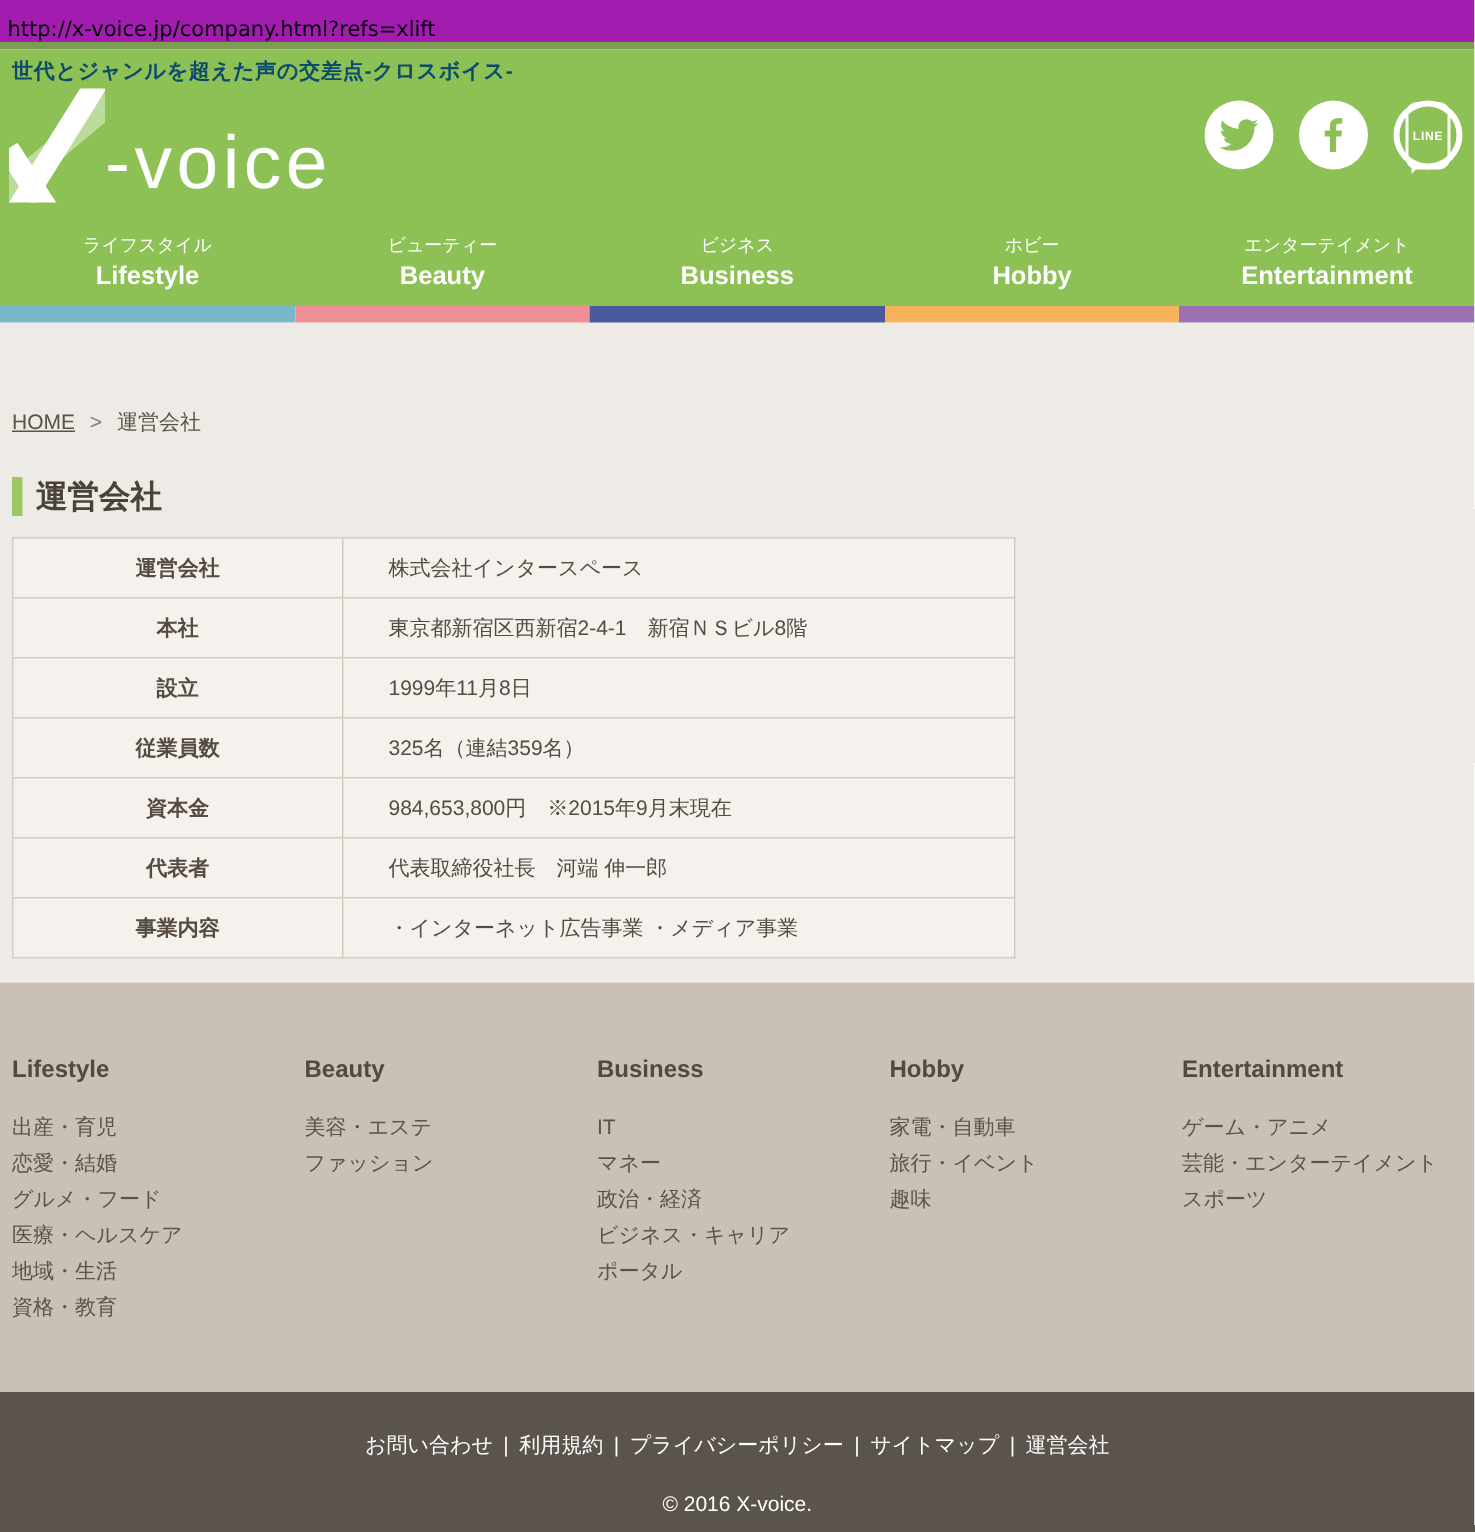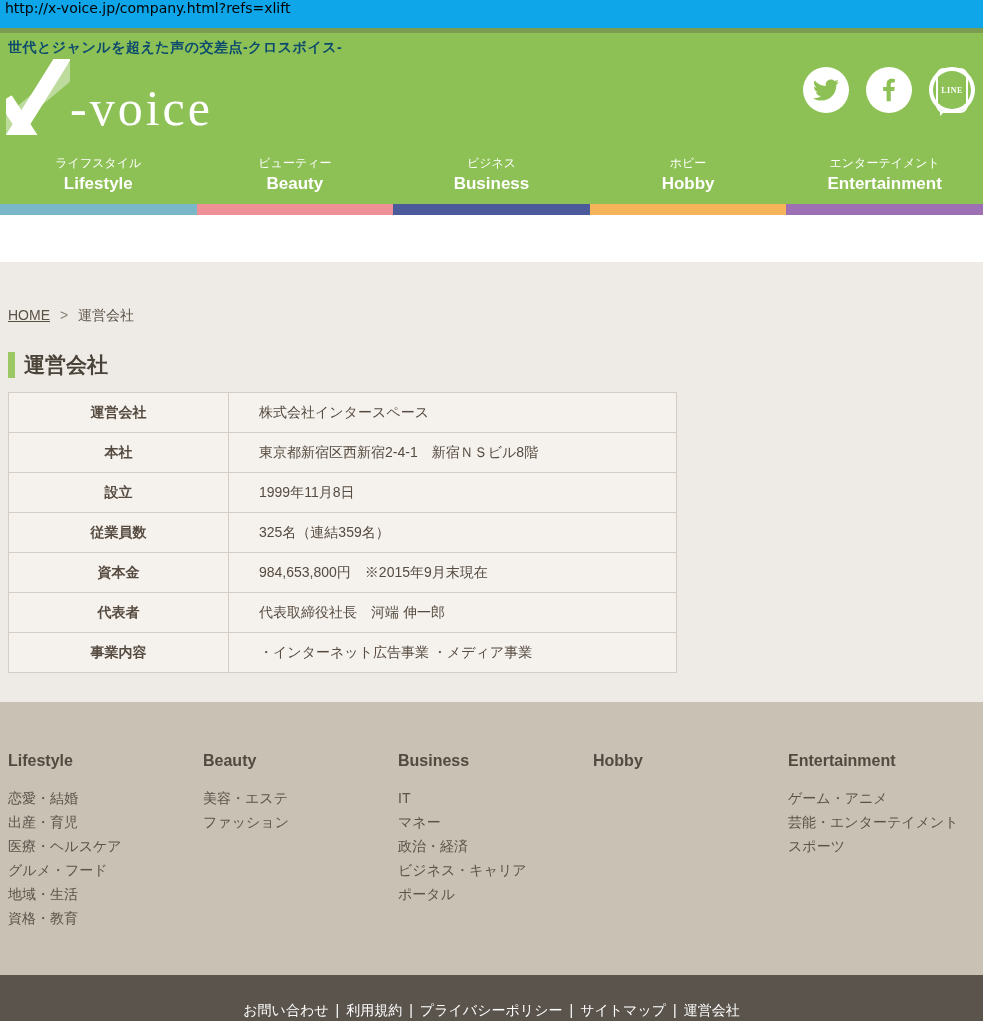--- a/index.html
+++ b/index.html
@@ -4,33 +4,33 @@
 <style>
   * { margin:0; padding:0; box-sizing:border-box; }
   html,body { width:983px; }
   body {
     font-family:"Liberation Sans", sans-serif;
     background:#ffffff;
     color:#564c41;
   }
   
   .url-bar {
-    height:28px; background:#0ea5e9; display:flex; align-items:flex-start;
+    height:28px; background:#a21caf; display:flex; align-items:flex-end;
     padding-left:5px; font-size:14px; color:#000;
     font-family:"DejaVu Sans", sans-serif;
   }
   .header-sep { height:5px; background:#7c9c52; }
 
   
   .site-header { background:#8dc155; position:relative; padding-bottom:0; }
   .tagline {
     color:#0c4a6e; font-weight:bold; font-size:14px;
     padding:6px 0 0 8px; letter-spacing:0.5px;
   }
-  .logo-row { position:relative; height:92px;font-family:Liberation Serif, serif; }
+  .logo-row { position:relative; height:92px; }
   .logo { position:absolute; left:6px; top:2px; display:flex; align-items:flex-end; cursor:pointer; }
   .logo-x { position:relative; width:64px; height:76px; overflow:hidden; }
   .logo-x .bar { position:absolute; width:15px; border-radius:1px; }
   .logo-x .bar.pale  { height:105px; left:26px; top:-14px; transform:rotate(50deg); background:rgba(255,255,255,0.42); }
   .logo-x .bar.whiteA{ height:100px; left:25px; top:-12px; transform:rotate(32deg); background:#ffffff; }
   .logo-x .bar.whiteB{ height:52px;  left:6px;  top:36px;  transform:rotate(-33deg); background:#ffffff; }
   .logo-text {
     color:#ffffff; font-size:50px; line-height:0.9; font-weight:normal;
     letter-spacing:3px; padding-bottom:4px;
   }
@@ -57,21 +57,21 @@
 
   
   .main-nav { display:flex; padding:6px 0 10px 0; }
   .nav-item { flex:1; text-align:center; color:#ffffff; cursor:pointer; }
   .nav-jp { display:block; font-size:12px; margin-bottom:2px; }
   .nav-en { display:block; font-size:17px; font-weight:bold; }
   .nav-bars { display:flex; height:11px; }
   .nav-bars .seg { flex:1; }
 
   
-  .content { background:#eeeae6; height:440px; padding:4px 8px;margin-top:47px; }
+  .content { background:#eeeae6; height:440px; padding:17px 8px; }
   .breadcrumb { padding-top:41px; font-size:14px; color:#5b5246; }
   .breadcrumb a { color:#5b5246; text-decoration:underline; }
   .breadcrumb .sep { margin:0 6px; color:#8a8075; }
   .page-title { display:flex; align-items:center; margin-top:26px; }
   .title-marker { width:7px; height:26px; background:#9bc863; margin-right:9px; }
   .title-text { font-size:21px; font-weight:bold; color:#4a4339; }
 
   .company-table {
     border-collapse:collapse; margin-top:13px; width:669px;
     background:#f5f1ed; font-size:14px; color:#554b40;
@@ -209,24 +209,24 @@
         <td>・インターネット広告事業 ・メディア事業</td>
       </tr>
     </tbody>
   </table>
 </main>
 
 <footer class="sitemap">
   <div class="sm-col">
     <div class="sm-title">Lifestyle</div>
     <ul>
+      <li>出産・育児</li>
       <li>恋愛・結婚</li>
-      <li>出産・育児</li>
+      <li>グルメ・フード</li>
       <li>医療・ヘルスケア</li>
-      <li>グルメ・フード</li>
       <li>地域・生活</li>
       <li>資格・教育</li>
     </ul>
   </div>
   <div class="sm-col">
     <div class="sm-title">Beauty</div>
     <ul>
       <li>美容・エステ</li>
       <li>ファッション</li>
     </ul>
@@ -236,20 +236,25 @@
     <ul>
       <li>IT</li>
       <li>マネー</li>
       <li>政治・経済</li>
       <li>ビジネス・キャリア</li>
       <li>ポータル</li>
     </ul>
   </div>
   <div class="sm-col">
     <div class="sm-title">Hobby</div>
+    <ul>
+      <li>家電・自動車</li>
+      <li>旅行・イベント</li>
+      <li>趣味</li>
+    </ul>
   </div>
   <div class="sm-col">
     <div class="sm-title">Entertainment</div>
     <ul>
       <li>ゲーム・アニメ</li>
       <li>芸能・エンターテイメント</li>
       <li>スポーツ</li>
     </ul>
   </div>
 </footer>

